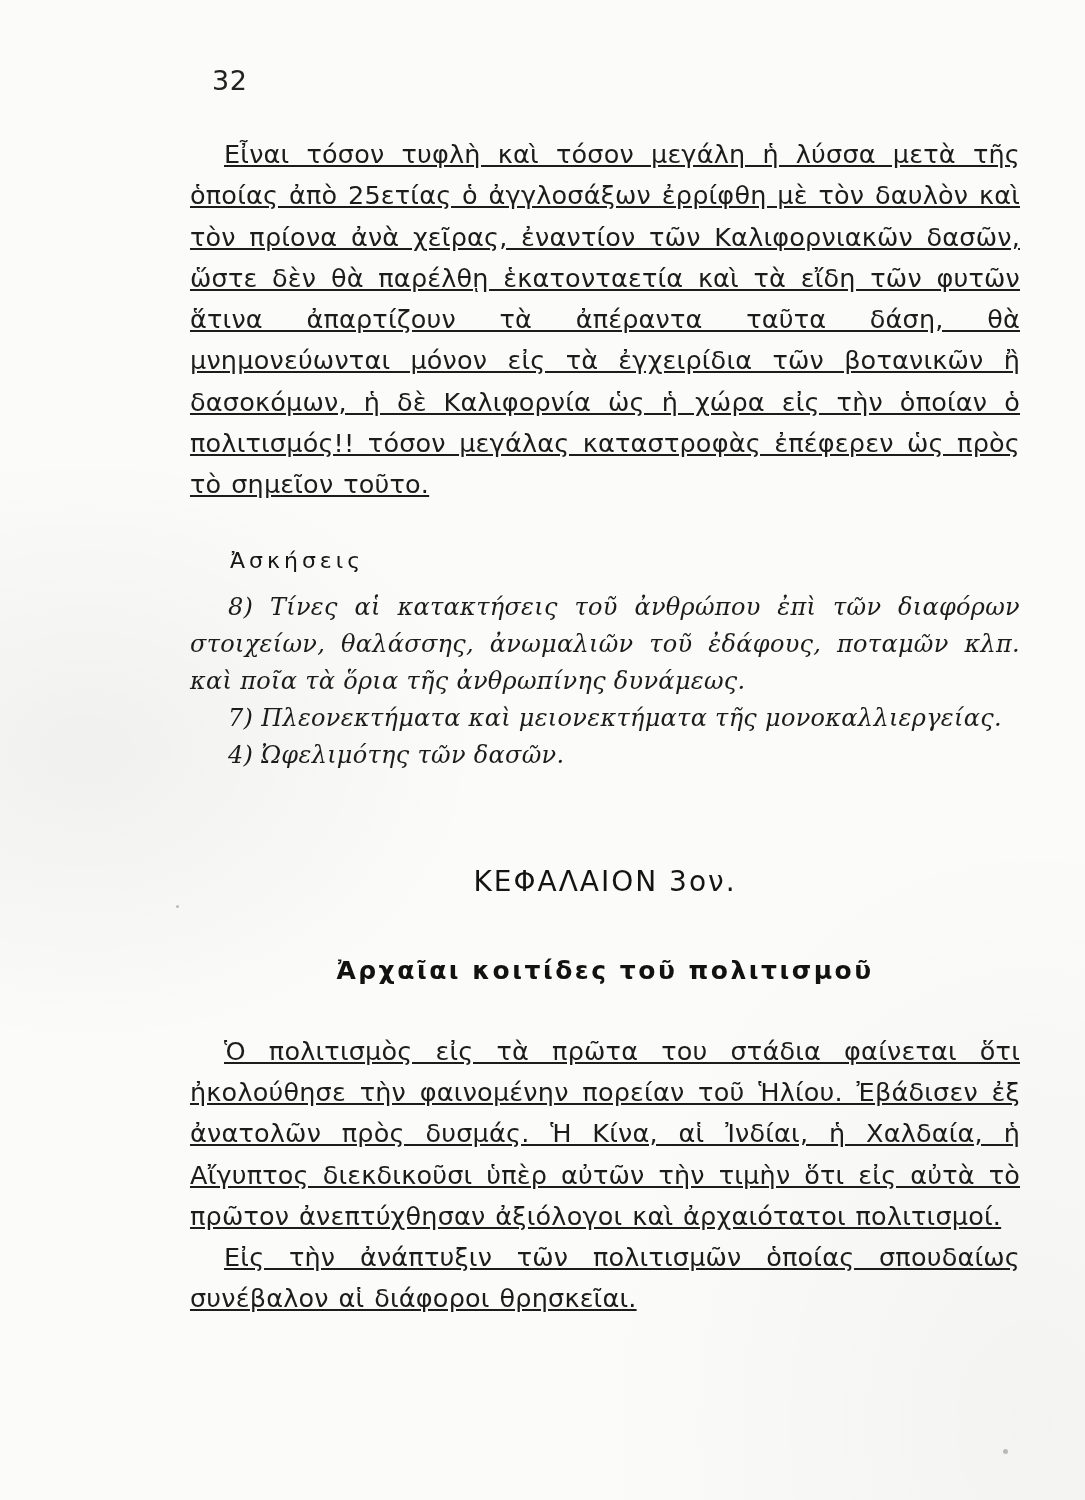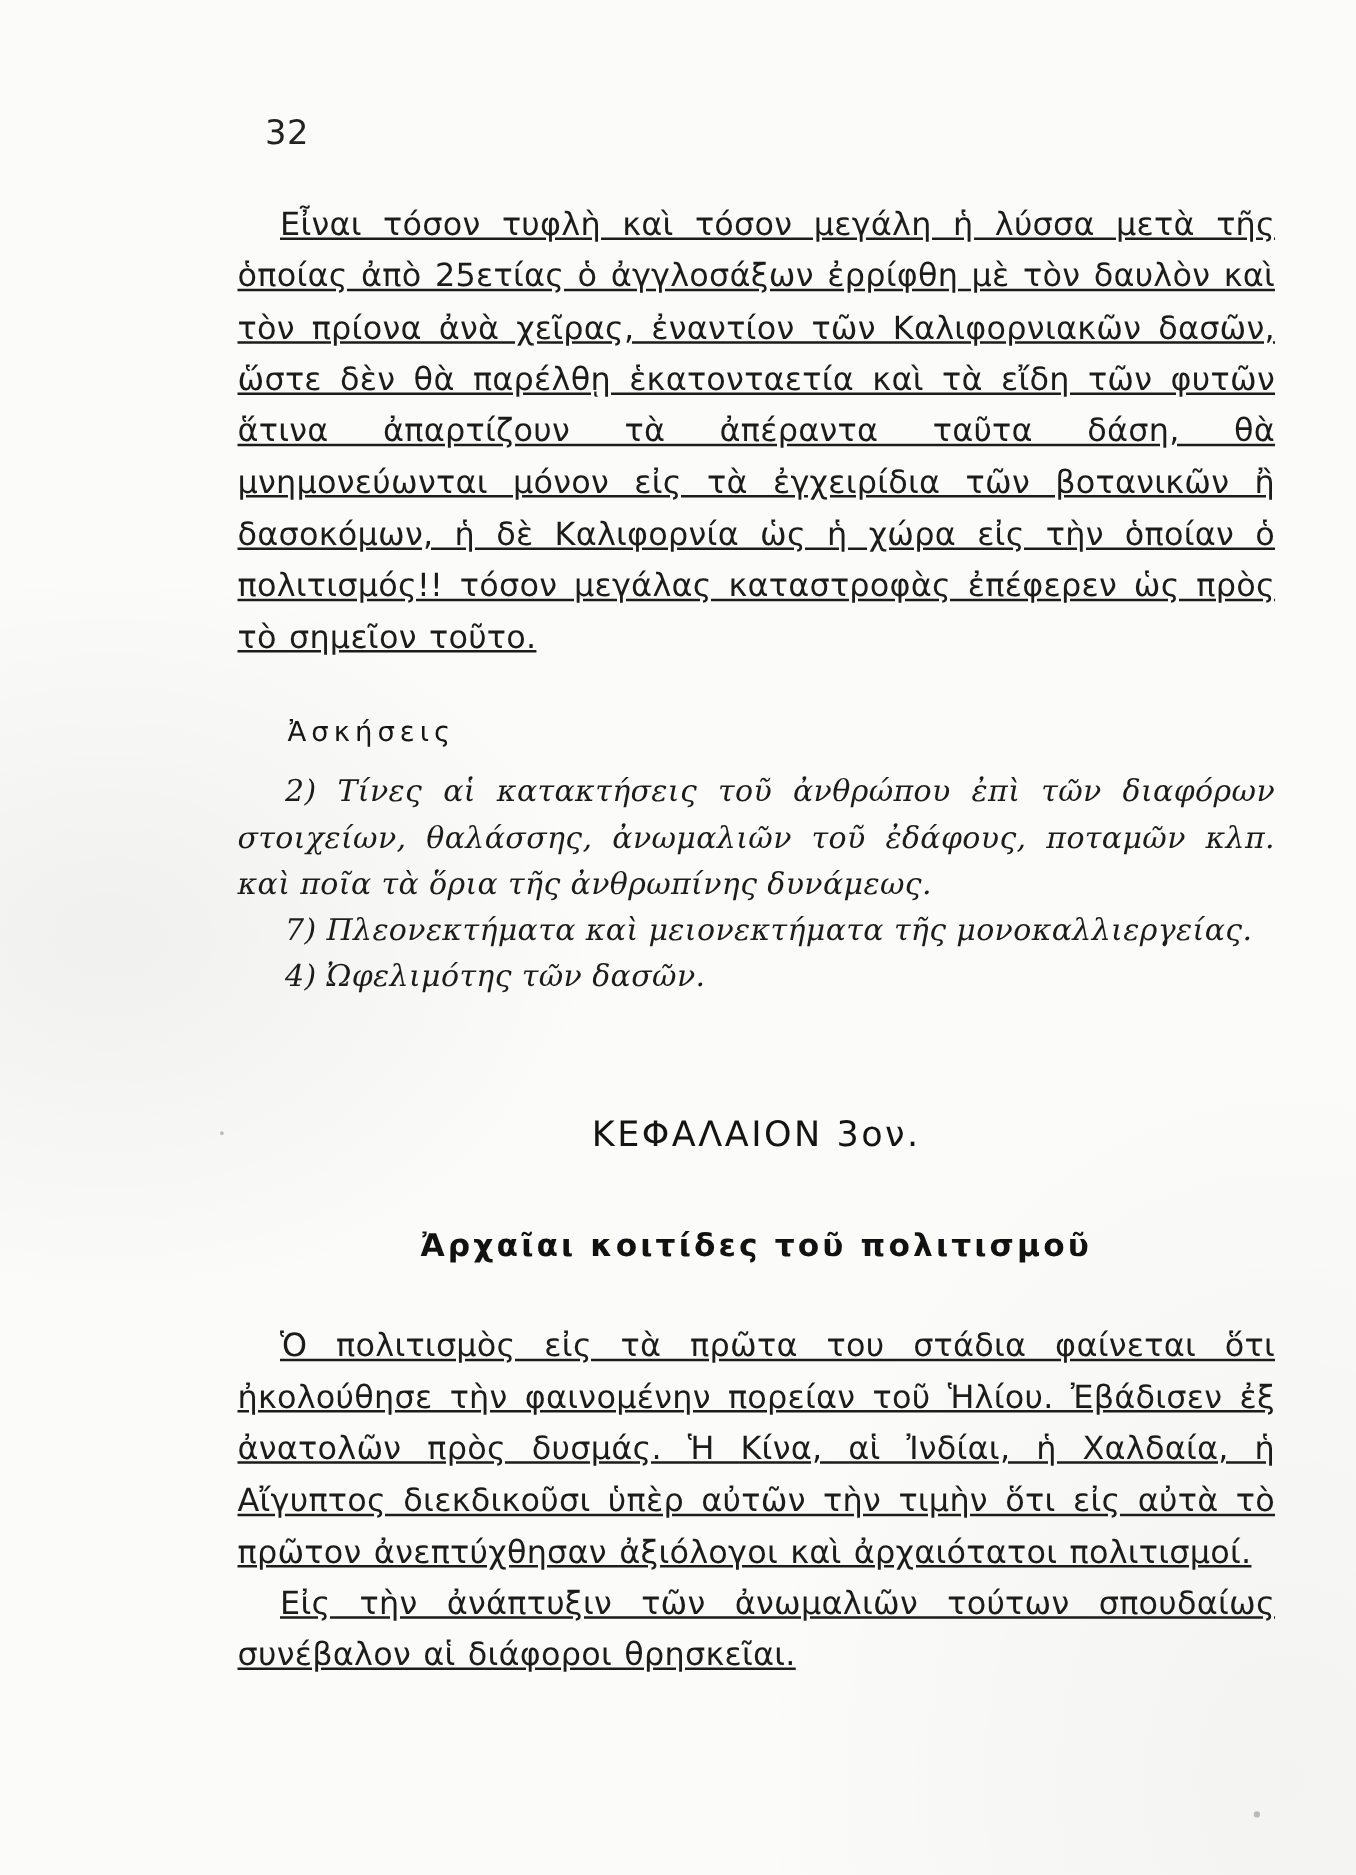--- a/index.html
+++ b/index.html
@@ -19,21 +19,21 @@
     position: absolute;
     inset: 0;
     background: #fbfbf9;
     background-image:
       radial-gradient(ellipse at 8% 50%, rgba(0,0,0,0.045) 0%, rgba(0,0,0,0) 28%),
       radial-gradient(ellipse at 95% 95%, rgba(0,0,0,0.03) 0%, rgba(0,0,0,0) 30%);
   }
   .content {
     position: absolute;
     left: 190px;
-    top: 91px;
+    top: 65px;
     width: 830px;
   }
   .folio {
     font-family: "DejaVu Sans", sans-serif;
     font-size: 27px;
     color: #222;
     letter-spacing: 0.5px;
     margin-left: 22px;
     margin-bottom: 38px;
   }
@@ -111,27 +111,27 @@
 
     <div class="folio">32</div>
 
     <div class="body-block">
       <p class="indent-first">Εἶναι τόσον τυφλὴ καὶ τόσον μεγάλη ἡ λύσσα μετὰ τῆς ὁποίας ἀπὸ 25ετίας ὁ ἀγγλοσάξων ἐρρίφθη μὲ τὸν δαυλὸν καὶ τὸν πρίονα ἀνὰ χεῖρας, ἐναντίον τῶν Καλιφορνιακῶν δασῶν, ὥστε δὲν θὰ παρέλθῃ ἑκατονταετία καὶ τὰ εἴδη τῶν φυτῶν ἅτινα ἀπαρτίζουν τὰ ἀπέραντα ταῦτα δάση, θὰ μνημονεύωνται μόνον εἰς τὰ ἐγχειρίδια τῶν βοτανικῶν ἢ δασοκόμων, ἡ δὲ Καλιφορνία ὡς ἡ χώρα εἰς τὴν ὁποίαν ὁ πολιτισμός!! τόσον μεγάλας καταστροφὰς ἐπέφερεν ὡς πρὸς τὸ σημεῖον τοῦτο.</p>
     </div>
 
     <div class="section-label">Ἀσκήσεις</div>
 
     <div class="exercises">
-      <p>2) Τίνες αἱ κατακτήσεις τοῦ ἀνθρώπου ἐπὶ τῶν διαφόρων στοιχείων, θαλάσσης, ἀνωμαλιῶν τοῦ ἐδάφους, ποταμῶν κλπ. καὶ ποῖα τὰ ὅρια τῆς ἀνθρωπίνης δυνάμεως.</p>
+      <p>8) Τίνες αἱ κατακτήσεις τοῦ ἀνθρώπου ἐπὶ τῶν διαφόρων στοιχείων, θαλάσσης, ἀνωμαλιῶν τοῦ ἐδάφους, ποταμῶν κλπ. καὶ ποῖα τὰ ὅρια τῆς ἀνθρωπίνης δυνάμεως.</p>
       <p>7) Πλεονεκτήματα καὶ μειονεκτήματα τῆς μονοκαλλιεργείας.</p>
       <p>4) Ὠφελιμότης τῶν δασῶν.</p>
     </div>
 
     <div class="chapter-head">ΚΕΦΑΛΑΙΟΝ 3ον.</div>
     <div class="chapter-title">Ἀρχαῖαι κοιτίδες τοῦ πολιτισμοῦ</div>
 
     <div class="body-block after-title">
       <p class="indent-first">Ὁ πολιτισμὸς εἰς τὰ πρῶτα του στάδια φαίνεται ὅτι ἠκολούθησε τὴν φαινομένην πορείαν τοῦ Ἡλίου. Ἐβάδισεν ἐξ ἀνατολῶν πρὸς δυσμάς. Ἡ Κίνα, αἱ Ἰνδίαι, ἡ Χαλδαία, ἡ Αἴγυπτος διεκδικοῦσι ὑπὲρ αὐτῶν τὴν τιμὴν ὅτι εἰς αὐτὰ τὸ πρῶτον ἀνεπτύχθησαν ἀξιόλογοι καὶ ἀρχαιότατοι πολιτισμοί.</p>
-      <p class="indent-first">Εἰς τὴν ἀνάπτυξιν τῶν ἀνωμαλιῶν τούτων σπουδαίως συνέβαλον αἱ διάφοροι θρησκεῖαι.</p>
+      <p class="indent-first">Εἰς τὴν ἀνάπτυξιν τῶν πολιτισμῶν ὁποίας σπουδαίως συνέβαλον αἱ διάφοροι θρησκεῖαι.</p>
     </div>
 
   </div>
 </div>
 
 </body></html>

